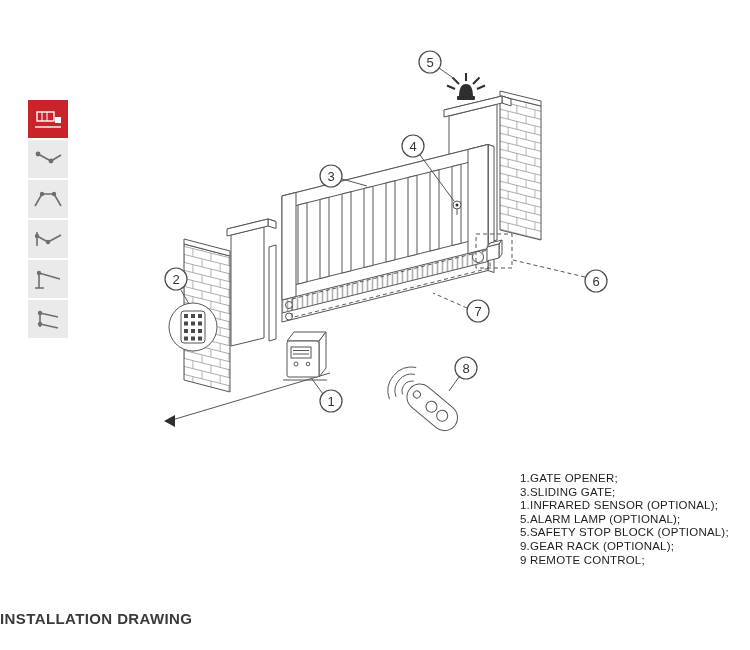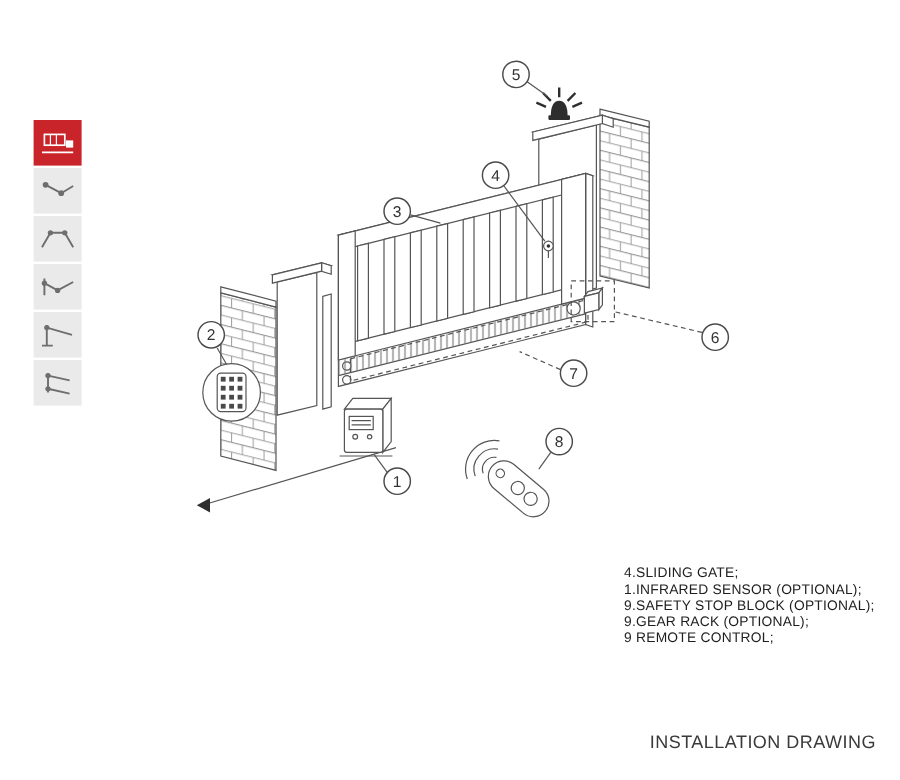--- a/index.html
+++ b/index.html
@@ -9,22 +9,22 @@
 
   
   .sidebar{position:absolute;left:28px;top:100px;width:40px;}
   .tile{width:40px;height:38px;margin-bottom:2px;background:#eaeaea;
         display:flex;align-items:center;justify-content:center;cursor:pointer;}
   .tile.active{background:#c9242a;}
 
   
   .legend{position:absolute;left:520px;top:472px;font-size:11.5px;line-height:13.6px;
           color:#1e1e1e;letter-spacing:.2px;white-space:nowrap;}
-  .title{position:absolute;left:0;top:610px;width:730px;text-align:right;
-         font-weight:normal;font-size:15px;color:#3a3a3a;letter-spacing:.4px;}
+  .title{position:absolute;left:0;top:610px;width:730px;text-align:left;
+         font-weight:bold;font-size:15px;color:#3a3a3a;letter-spacing:.4px;}
 
   
   .s{fill:none;stroke:#555;stroke-width:1;}
   .w{fill:#fff;stroke:#555;stroke-width:1;}
   .d{fill:#2e2e2e;stroke:none;}
   .dash{fill:none;stroke:#555;stroke-width:1;stroke-dasharray:4 3;}
   .co{fill:#fff;stroke:#4a4a4a;stroke-width:1.2;}
   .ct{font:13px "Liberation Sans",sans-serif;fill:#333;text-anchor:middle;}
 </style>
 </head>
@@ -246,22 +246,24 @@
     <div class="tile">
       <svg width="40" height="38" viewBox="0 0 40 38">
         <path d="M12 11 V27 M12 13 L30 17 M12 24 L30 28" stroke="#6e6e6e" stroke-width="1.6" fill="none"></path>
         <circle cx="12" cy="13" r="2.2" fill="#6e6e6e"></circle>
         <circle cx="12" cy="24" r="2.2" fill="#6e6e6e"></circle>
       </svg>
     </div>
   </div>
 
   <div class="legend">
-    <div>4.SLIDING GATE;</div>
+    <div>1.GATE OPENER;</div>
+    <div>3.SLIDING GATE;</div>
     <div>1.INFRARED SENSOR (OPTIONAL);</div>
-    <div>9.SAFETY STOP BLOCK (OPTIONAL);</div>
+    <div>5.ALARM LAMP (OPTIONAL);</div>
+    <div>5.SAFETY STOP BLOCK (OPTIONAL);</div>
     <div>9.GEAR RACK (OPTIONAL);</div>
     <div>9 REMOTE CONTROL;</div>
   </div>
 
   <div class="title">INSTALLATION DRAWING</div>
 
 </div>
 
 </body></html>

